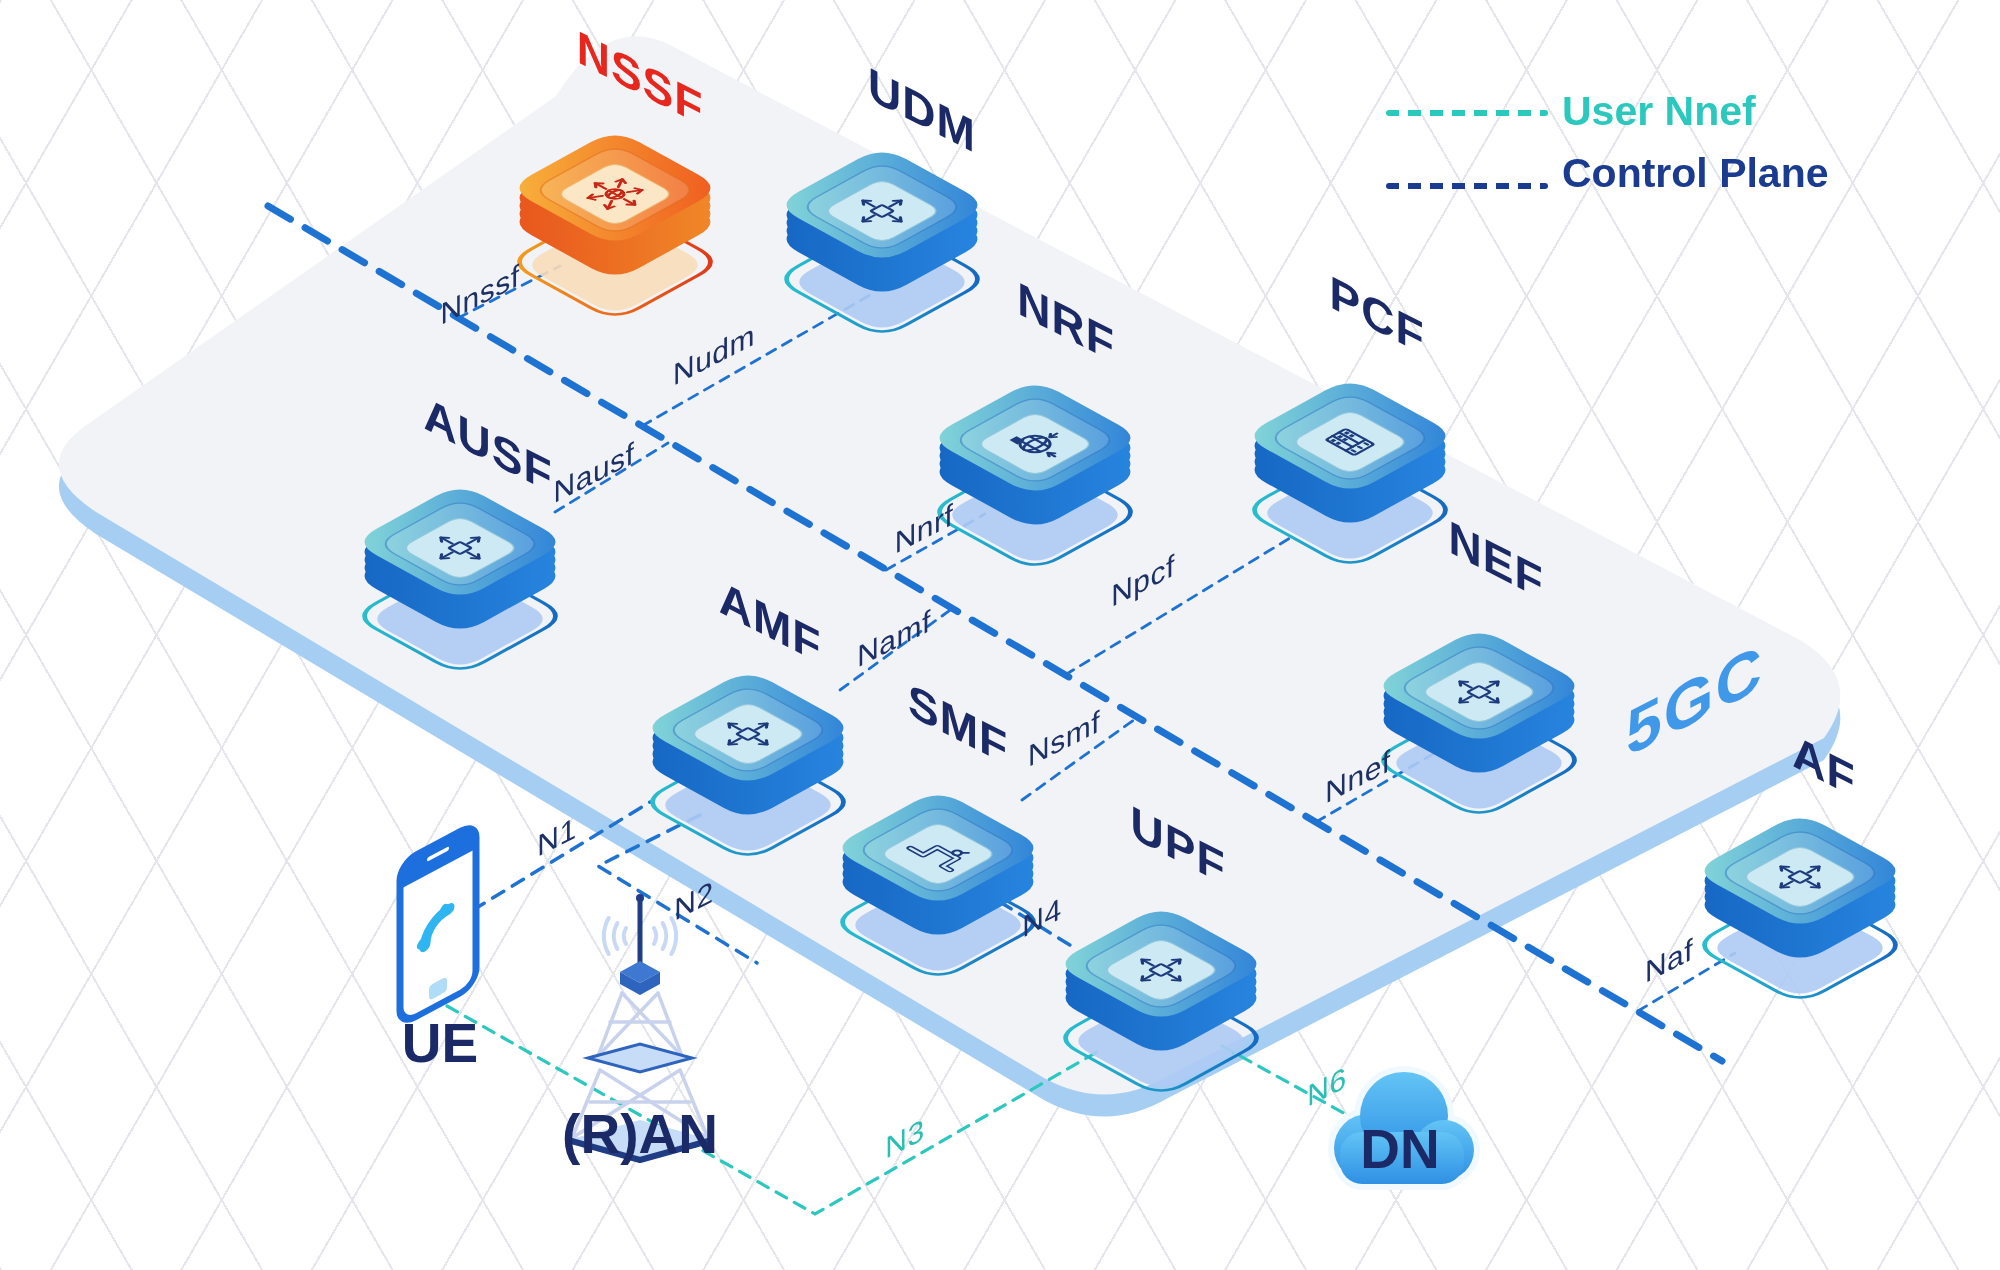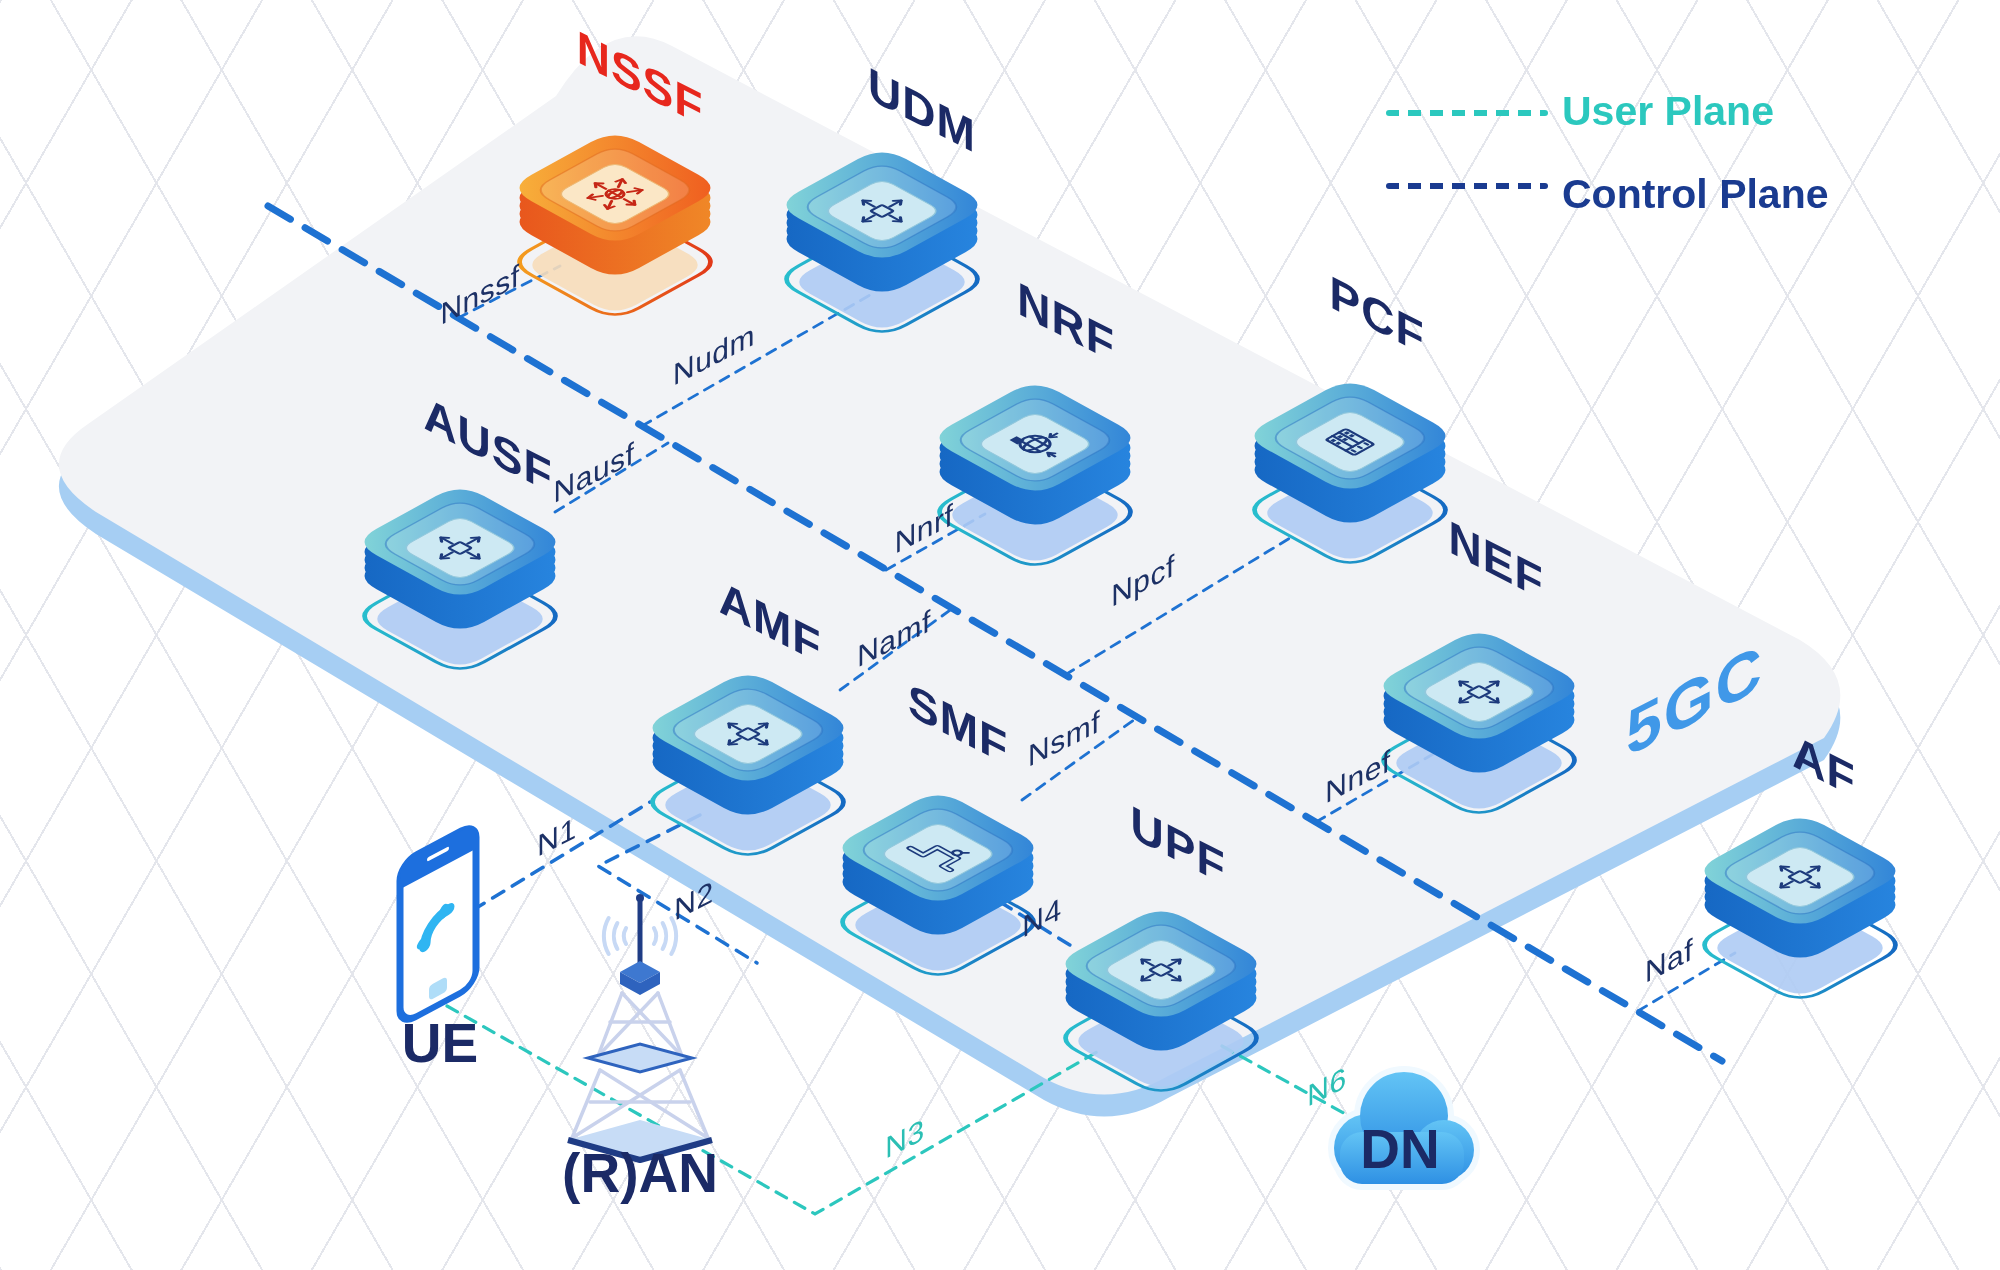--- a/index.html
+++ b/index.html
@@ -407,23 +407,23 @@
         <rect fill="none" stroke="#F0F9FF" stroke-width="12" x="1340" y="1132" width="124" height="52" rx="22"></rect>
         <circle fill="url(#cloud-g)" cx="1368" cy="1148" r="34"></circle>
         <circle fill="url(#cloud-g)" cx="1404" cy="1116" r="44"></circle>
         <circle fill="url(#cloud-g)" cx="1444" cy="1150" r="30"></circle>
         <rect fill="url(#cloud-g)" x="1340" y="1132" width="124" height="52" rx="22"></rect>
       </g>
     </svg>
 
   <div>
     <span class="legend-dash" style="left:1386px;top:110px;background:repeating-linear-gradient(90deg,#2BC8BE 0 13px,transparent 13px 22px);"></span>
-    <span class="legend-text" style="left:1562px;top:88px;color:#2BC8BE;">User Plane</span>
+    <span class="legend-text" style="left:1562px;top:88px;color:#2BC8BE;">User Nnef</span>
     <span class="legend-dash" style="left:1386px;top:183px;background:repeating-linear-gradient(90deg,#1A3B90 0 13px,transparent 13px 22px);"></span>
-    <span class="legend-text" style="left:1562px;top:171px;color:#1A3B90;">Control Plane</span>
+    <span class="legend-text" style="left:1562px;top:150px;color:#1A3B90;">Control Plane</span>
   </div>
 <div class="lbl" style="left: 640px; top: 78px; color: rgb(231, 39, 29);">NSSF</div>
     <div class="lbl" style="left: 922px; top: 110px; color: rgb(27, 42, 102);">UDM</div>
     <div class="lbl" style="left: 488px; top: 445px; color: rgb(27, 42, 102);">AUSF</div>
     <div class="lbl" style="left: 1066px; top: 322px; color: rgb(27, 42, 102);">NRF</div>
     <div class="lbl" style="left: 1377px; top: 315px; color: rgb(27, 42, 102);">PCF</div>
     <div class="lbl" style="left: 770px; top: 622px; color: rgb(27, 42, 102);">AMF</div>
     <div class="lbl" style="left: 958px; top: 724px; color: rgb(27, 42, 102);">SMF</div>
     <div class="lbl" style="left: 1496px; top: 560px; color: rgb(27, 42, 102);">NEF</div>
     <div class="lbl" style="left: 1178px; top: 845px; color: rgb(27, 42, 102);">UPF</div>
@@ -436,16 +436,16 @@
     <div class="lbl-iface" style="left: 894px; top: 639px;">Namf</div>
     <div class="lbl-iface" style="left: 1064px; top: 739px;">Nsmf</div>
     <div class="lbl-iface" style="left: 1358px; top: 777px;">Nnef</div>
     <div class="lbl-iface" style="left: 1669px; top: 961px;">Naf</div>
     <div class="lbl-iface" style="left: 557px; top: 837px;">N1</div>
     <div class="lbl-iface" style="left: 694px; top: 901px;">N2</div>
     <div class="lbl-iface" style="left: 1042px; top: 918px;">N4</div>
     <div class="lbl-iface teal" style="left: 905px; top: 1139px;">N3</div>
     <div class="lbl-iface teal" style="left: 1327px; top: 1087px;">N6</div>
     <div class="lbl-end" style="left: 440px; top: 1043px;">UE</div>
-    <div class="lbl-end" style="left: 640px; top: 1173px;">(R)AN</div>
+    <div class="lbl-end" style="left: 640px; top: 1134px;">(R)AN</div>
     <div class="lbl-end" style="left: 1400px; top: 1149px;">DN</div>
     <div class="lbl-plane" style="left: 1695px; top: 700px; color: rgb(64, 152, 232);">5GC</div>
   </div>
 
 </body></html>

